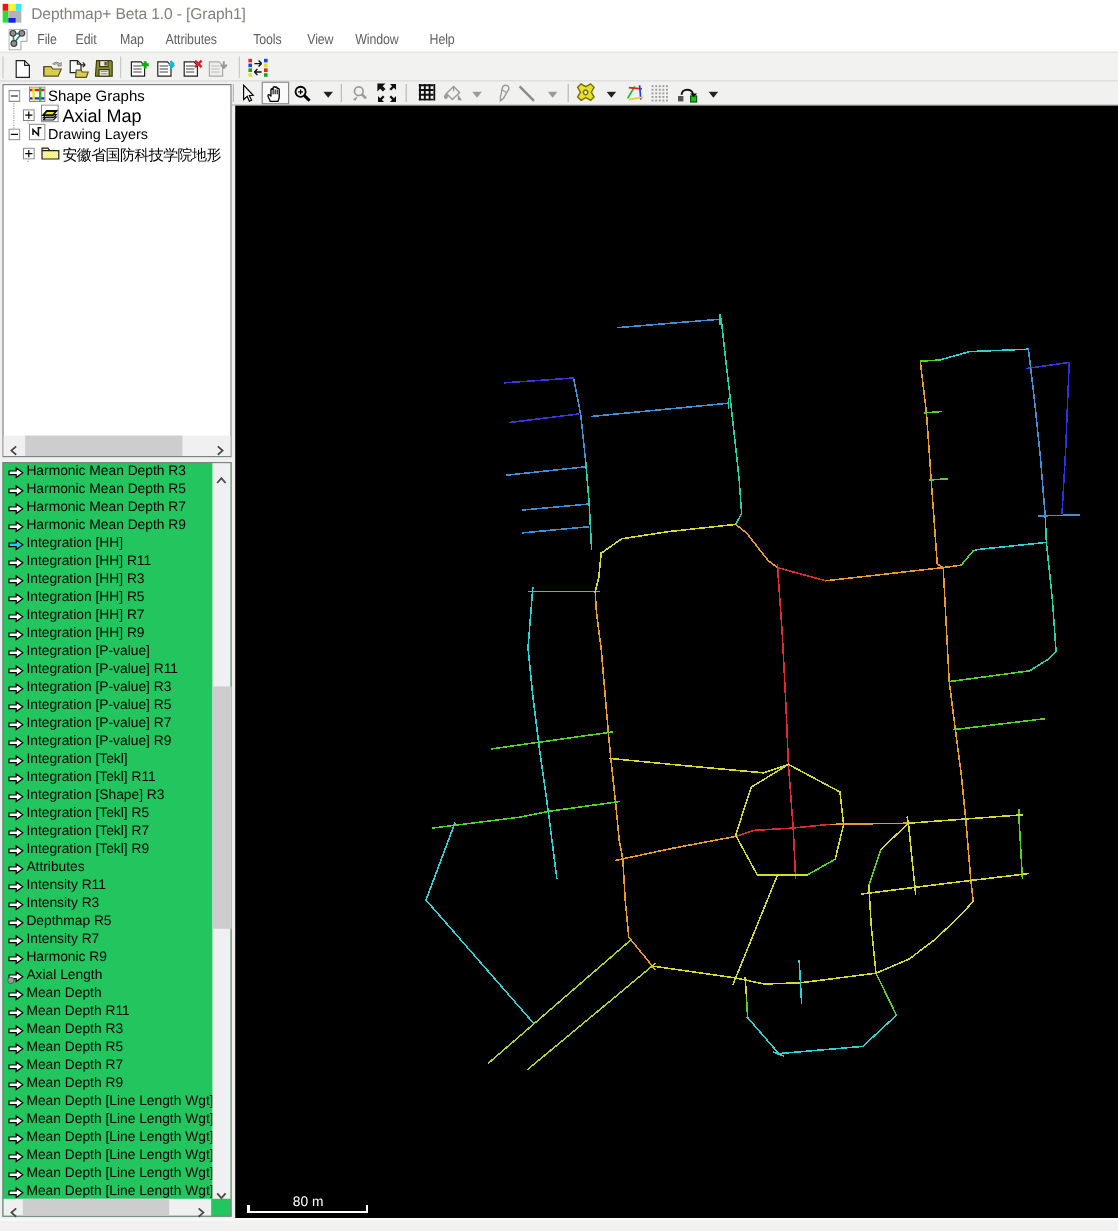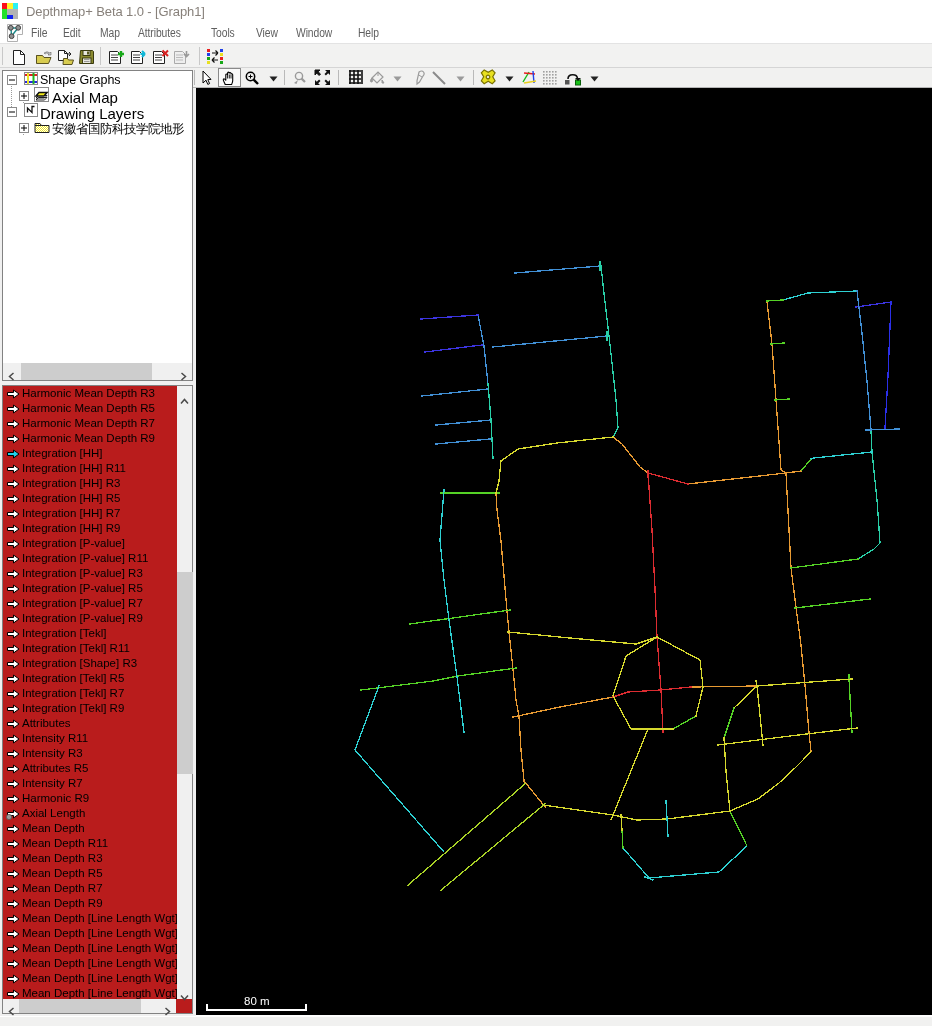--- a/index.html
+++ b/index.html
@@ -16,21 +16,21 @@
   #tb1{left:0;top:43px;width:932px;height:25px;background:#f2f2f1;
        border-top:1px solid #e3e3e3;border-bottom:1px solid #d5d5d5;box-sizing:border-box;}
   
   #tb2{left:190px;top:68px;width:742px;height:20px;background:#f1f1f0;
        border-bottom:1px solid #b5b5b5;box-sizing:border-box;}
   .sep1{position:absolute;top:3px;width:1px;height:18px;background:#c8c8c8;}
   .sep2{position:absolute;top:2px;width:1px;height:15px;background:#b9b9b9;}
   
   #treepanel{left:2px;top:70px;width:191px;height:311px;background:#ffffff;
              border:1px solid #828282;box-sizing:border-box;}
-  #listpanel{left:2px;top:385px;width:191px;height:629px;background:#b91c1c;
+  #listpanel{left:2px;top:385px;width:191px;height:629px;background:#22c55e;
              border:1px solid #828282;box-sizing:border-box;}
   .row{position:absolute;white-space:nowrap;font-size:11.5px;color:#000;}
   
   #map{left:196px;top:88px;width:736px;height:927px;background:#000000;}
   #statusbar{left:0;top:1016px;width:932px;height:10px;background:#f1f1f0;border-top:1px solid #ffffff;}
   #leftbg{left:0;top:68px;width:196px;height:948px;background:#f0f0f0;}
   .sb{background:#f0f0f0;}
   .thumb{background:#cdcdcd;}
 </style>
 </head>
@@ -275,21 +275,21 @@
   <div class="row" style="left:49px;top:18px;font-size:15px">Axial Map</div>
 
   <svg class="abs" style="left:4px;top:36px" width="10" height="10">
     <rect x="0.5" y="0.5" width="9" height="9" fill="#fff" stroke="#8a8a8a"></rect>
     <line x1="2" y1="5" x2="8" y2="5" stroke="#000"></line>
   </svg>
   <svg class="abs" style="left:21px;top:32px" width="14" height="14">
     <rect x="0.5" y="0.5" width="13" height="13" fill="#fff" stroke="#8a8a8a"></rect>
     <path d="M3.5 9.5 L3.5 5 L8 9.5 L8 3.5 L10.5 3.5" fill="none" stroke="#101010" stroke-width="1.3"></path>
   </svg>
-  <div class="row" style="left:37px;top:34px;font-size:15px">Drawing Layers</div>
+  <div class="row" style="left:37px;top:34px;font-size:12px">Drawing Layers</div>
 
   <svg class="abs" style="left:16px;top:52px" width="10" height="10">
     <rect x="0.5" y="0.5" width="9" height="9" fill="#fff" stroke="#8a8a8a"></rect>
     <line x1="2" y1="5" x2="8" y2="5" stroke="#000"></line>
     <line x1="5" y1="2" x2="5" y2="8" stroke="#000"></line>
   </svg>
   <svg class="abs" style="left:31px;top:49px" width="16" height="14">
     <defs>
         <pattern id="dth" width="2" height="2" patternUnits="userSpaceOnUse">
       <rect width="2" height="2" fill="#ffffff"></rect>
@@ -411,21 +411,21 @@
         <path d="M1.5 3.5 h6 v-2.5 l5.5 4 -5.5 4 v-2.5 h-6 z" fill="#ffffff" stroke="#000" stroke-width="1"></path>
       </svg>
   <div class="row" style="left:19px;top:346px">Intensity R11</div>
   <svg class="abs" style="left:3px;top:363px" width="15" height="11">
         <path d="M1.5 3.5 h6 v-2.5 l5.5 4 -5.5 4 v-2.5 h-6 z" fill="#ffffff" stroke="#000" stroke-width="1"></path>
       </svg>
   <div class="row" style="left:19px;top:361px">Intensity R3</div>
   <svg class="abs" style="left:3px;top:378px" width="15" height="11">
         <path d="M1.5 3.5 h6 v-2.5 l5.5 4 -5.5 4 v-2.5 h-6 z" fill="#ffffff" stroke="#000" stroke-width="1"></path>
       </svg>
-  <div class="row" style="left:19px;top:376px">Attributes R5</div>
+  <div class="row" style="left:19px;top:376px">Depthmap R5</div>
   <svg class="abs" style="left:3px;top:393px" width="15" height="11">
         <path d="M1.5 3.5 h6 v-2.5 l5.5 4 -5.5 4 v-2.5 h-6 z" fill="#ffffff" stroke="#000" stroke-width="1"></path>
       </svg>
   <div class="row" style="left:19px;top:391px">Intensity R7</div>
   <svg class="abs" style="left:3px;top:408px" width="15" height="11">
         <path d="M1.5 3.5 h6 v-2.5 l5.5 4 -5.5 4 v-2.5 h-6 z" fill="#ffffff" stroke="#000" stroke-width="1"></path>
       </svg>
   <div class="row" style="left:19px;top:406px">Harmonic R9</div>
   <svg class="abs" style="left:3px;top:423px" width="15" height="11">
         <path d="M1.5 3.5 h6 v-2.5 l5.5 4 -5.5 4 v-2.5 h-6 z" fill="#ffffff" stroke="#000" stroke-width="1"></path>

